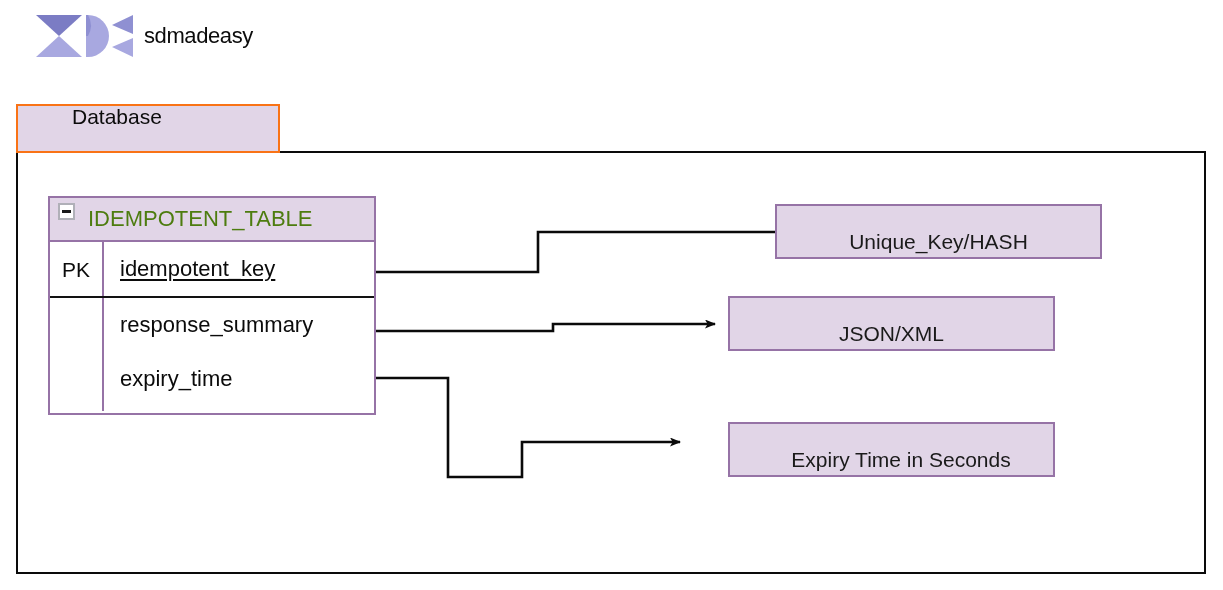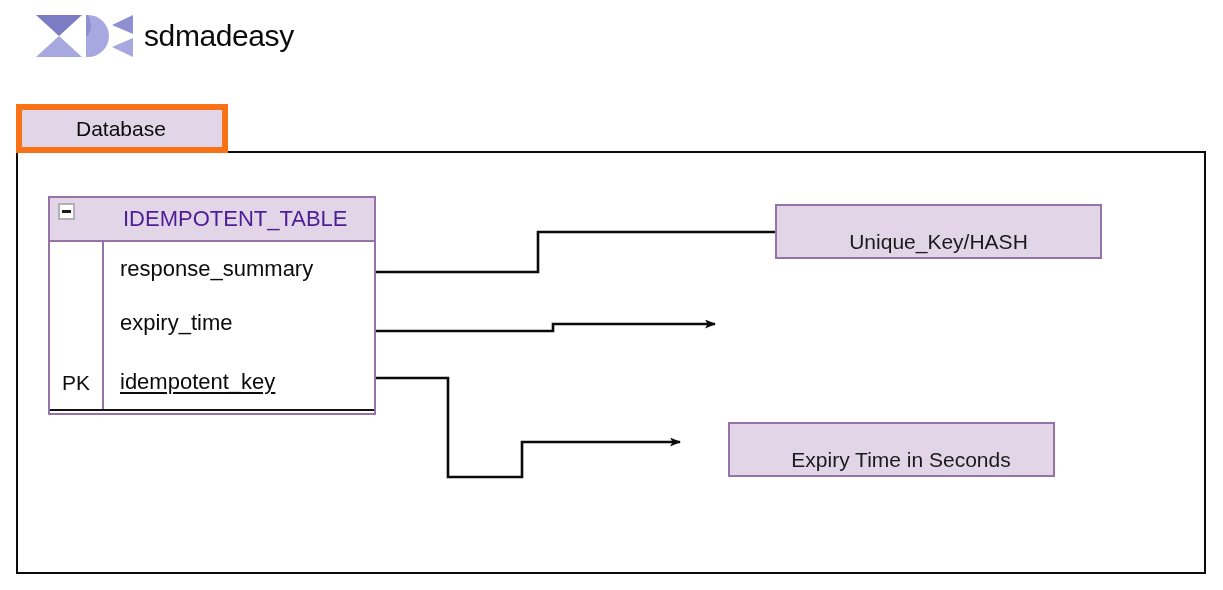--- a/index.html
+++ b/index.html
@@ -32,21 +32,21 @@
     gap: 10px;
   }
   #logo-mark {
     width: 100px;
     height: 46px;
     flex: 0 0 auto;
     display: block;
   }
   #brand-name {
     font-family: "Liberation Sans", sans-serif;
-    font-size: 30px;
+    font-size: 22px;
     font-weight: 400;
     color: #0b0b0b;
     letter-spacing: -0.4px;
     line-height: 1;
     white-space: nowrap;
   }
 
   
   #db-container {
     position: absolute;
@@ -55,27 +55,26 @@
     width: 1190px;
     height: 423px;
     border: 2px solid #0a0a0a;
     background: #ffffff;
     box-sizing: border-box;
   }
   #db-label {
     position: absolute;
     left: 16px;
     top: 104px;
-    width: 212px;
+    width: 264px;
     height: 49px;
     background: #e1d5e7;
-    border: 6px solid #f97316;
-    box-sizing: border-box;
-    display: flex;
-    align-items: center;
+    border: 2px solid #f97316;
+    box-sizing: border-box;
+    display: flex;
     z-index: 3;
   }
   #db-label-text {
     font-size: 21px;
     color: #0b0b0b;
     padding-left: 54px;
     line-height: 1;
     white-space: nowrap;
   }
 
@@ -114,25 +113,24 @@
     justify-content: center;
   }
   #collapse-icon i {
     display: block;
     width: 9px;
     height: 3px;
     background: #1a1a1a;
   }
   #entity-title {
     font-size: 22px;
-    color: #4c1d95;
+    color: #4d7c0f;
     padding-left: 38px;
     line-height: 1;
     white-space: nowrap;
-    margin-left: 35px;
   }
   .attr-section {
     position: relative;
     box-sizing: border-box;
   }
   #pk-section {
     height: 56px;
     border-bottom: 2px solid #121212;
   }
   #body-section {
@@ -252,43 +250,46 @@
 
   <div id="entity">
 
     <div id="entity-header">
       <div id="collapse-icon">
         <i></i>
       </div>
       <span id="entity-title">IDEMPOTENT_TABLE</span>
     </div>
 
+    <div class="attr-section" id="pk-section">
+      <div class="attr-row">
+        <div class="attr-key">PK</div>
+        <div class="attr-divider"></div>
+        <div class="attr-name underlined">idempotent_key</div>
+      </div>
+    </div>
+
     <div class="attr-section" id="body-section">
       <div class="attr-divider"></div>
       <div class="attr-row">
         <div class="attr-key"></div>
         <div class="attr-name">response_summary</div>
       </div>
       <div class="attr-row">
         <div class="attr-key"></div>
         <div class="attr-name">expiry_time</div>
       </div>
     </div>
-
-    <div class="attr-section" id="pk-section">
-      <div class="attr-row">
-        <div class="attr-key">PK</div>
-        <div class="attr-divider"></div>
-        <div class="attr-name underlined">idempotent_key</div>
-      </div>
-    </div>
   </div>
 
   <div class="note-box" id="note-unique">
     <span>Unique_Key/HASH</span>
   </div>
 
+  <div class="note-box" id="note-json">
+    <span>JSON/XML</span>
+  </div>
 
   <div class="note-box" id="note-expiry">
     <span>Expiry Time in Seconds</span>
   </div>
 
 </div>
 
 </body></html>

